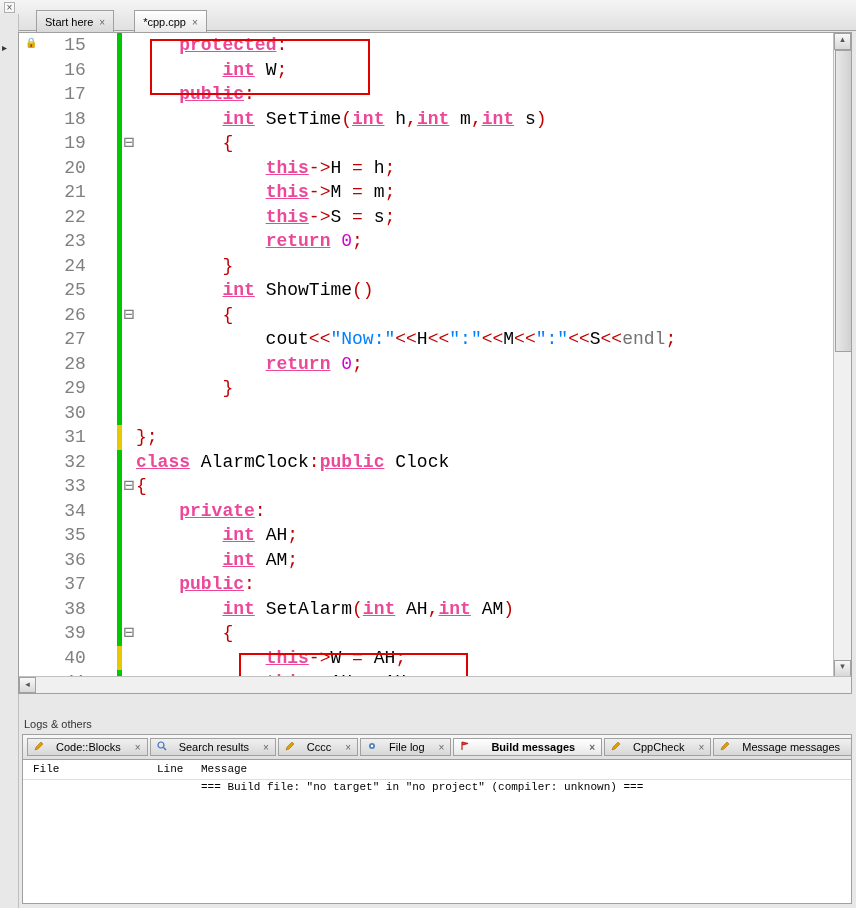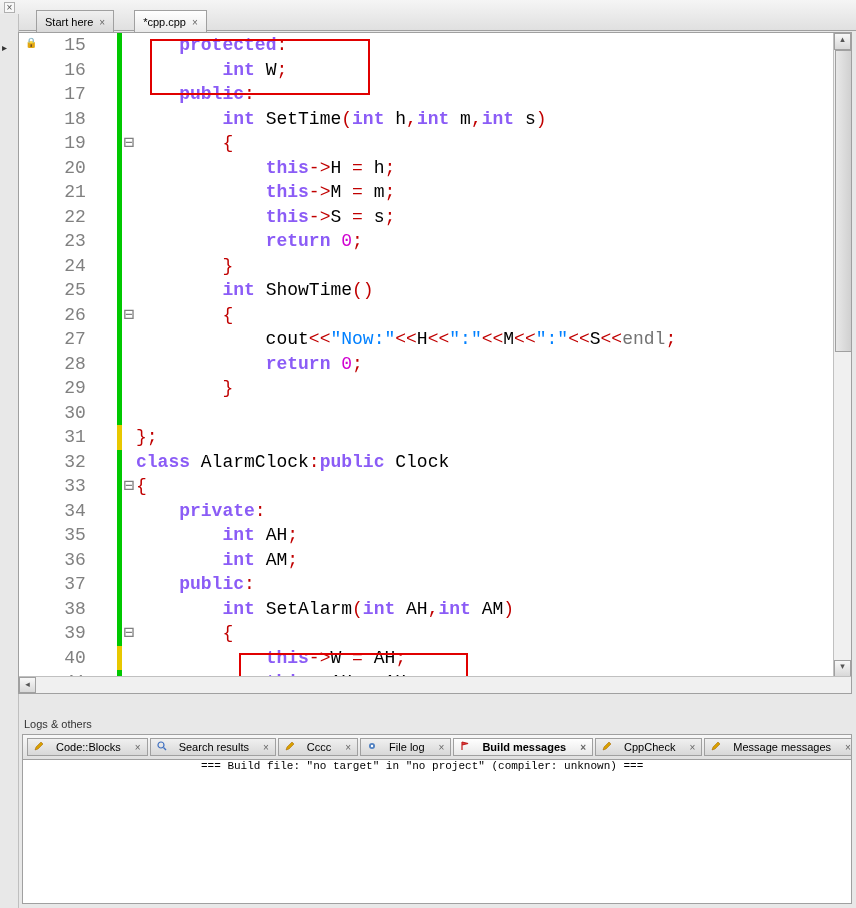--- a/index.html
+++ b/index.html
@@ -14,21 +14,21 @@
   .tab .close{font-size:10px;color:#666;}
   .editor-wrap{position:absolute;left:18px;top:32px;right:4px;height:660px;background:#FFFFFF;border:1px solid #A0A0A0;}
   .padlock{position:absolute;left:6px;top:4px;font-size:10px;color:#777;}
   .code-body{position:absolute;left:22px;top:0;right:18px;bottom:16px;overflow:hidden;font-family:"Courier New",monospace;font-size:18px;line-height:24.5px;white-space:pre;}
   .gutter-num{display:inline-block;width:68px;text-align:center;color:#808080;padding-right:8px;font-size:18px;}
   .change-g{display:inline-block;width:5px;background:#00C800;height:24.5px;vertical-align:top;}
   .change-y{display:inline-block;width:5px;background:#E8C800;height:24.5px;vertical-align:top;}
   .fold{display:inline-block;width:14px;text-align:center;color:#808080;vertical-align:top;}
   .code-row{height:24.5px;display:flex;align-items:flex-start;}
   .src{flex:1;position:relative;}
-  .kw{color:#8b5cf6;font-weight:bold;}
+  .kw{color:#ec4899;font-weight:bold;text-decoration:underline;}
   .num{color:#D000D0;}
   .str{color:#0080FF;}
   .punc{color:#C00000;}
   .end{color:#737373;}
   .red-box{position:absolute;border:2px solid #E00000;pointer-events:none;}
   .rb1{left:131px;top:6px;width:216px;height:52px;}
   .rb2{left:220px;top:620px;width:225px;height:30px;}
   .vscroll{position:absolute;right:0;top:0;width:17px;bottom:16px;background:#F0F0F0;border-left:1px solid #C0C0C0;}
   .vbtn{width:15px;height:15px;background:linear-gradient(#F8F8F8,#D8D8D8);border:1px solid #A0A0A0;font-size:9px;text-align:center;color:#555;}
   .vthumb{position:absolute;left:1px;top:17px;width:15px;height:300px;background:linear-gradient(90deg,#E8E8E8,#D0D0D0);border:1px solid #A0A0A0;}
@@ -120,39 +120,44 @@
               <circle cx="5" cy="5" r="3" fill="#5080C0"></circle>
               <circle cx="5" cy="5" r="1.2" fill="#FFF"></circle>
             </svg></span>
           <span>File log</span>
           <span class="close">×</span>
         </div>
         <div class="log-tab active">
           <span><svg class="log-tab-icon" viewBox="0 0 10 10">
               <path d="M2 1 L2 9 M2 1 L8 2.5 L2 4" stroke="#C02020" stroke-width="1.2" fill="#E04040"></path>
             </svg></span>
-          <span style="font-weight: bold;">Build messages</span>
+          <span style="font-weight: bold; margin-left: 9px;">Build messages</span>
           <span class="close">×</span>
         </div>
         <div class="log-tab">
           <span><svg class="log-tab-icon" viewBox="0 0 10 10">
               <path d="M1 9 L2 6 L7 1 L9 3 L4 8 Z" fill="#D9A000" stroke="#A06000" stroke-width="0.5"></path>
             </svg></span>
           <span>CppCheck</span>
           <span class="close">×</span>
         </div>
         <div class="log-tab">
           <span><svg class="log-tab-icon" viewBox="0 0 10 10">
               <path d="M1 9 L2 6 L7 1 L9 3 L4 8 Z" fill="#D9A000" stroke="#A06000" stroke-width="0.5"></path>
             </svg></span>
           <span>Message messages</span>
           <span class="close">×</span>
         </div>
       </div>
     <div class="log-body">
+      <div class="log-head">
+        <span class="col-file">File</span>
+        <span class="col-line">Line</span>
+        <span class="col-msg">Message</span>
+      </div>
       <div id="logrows-host">
           <div class="log-row">
             <span class="col-file"></span>
             <span class="col-line"></span>
             <span class="col-msg">=== Build file: "no target" in "no project" (compiler: unknown) ===</span>
           </div>
         </div>
     </div>
   </div>
 

